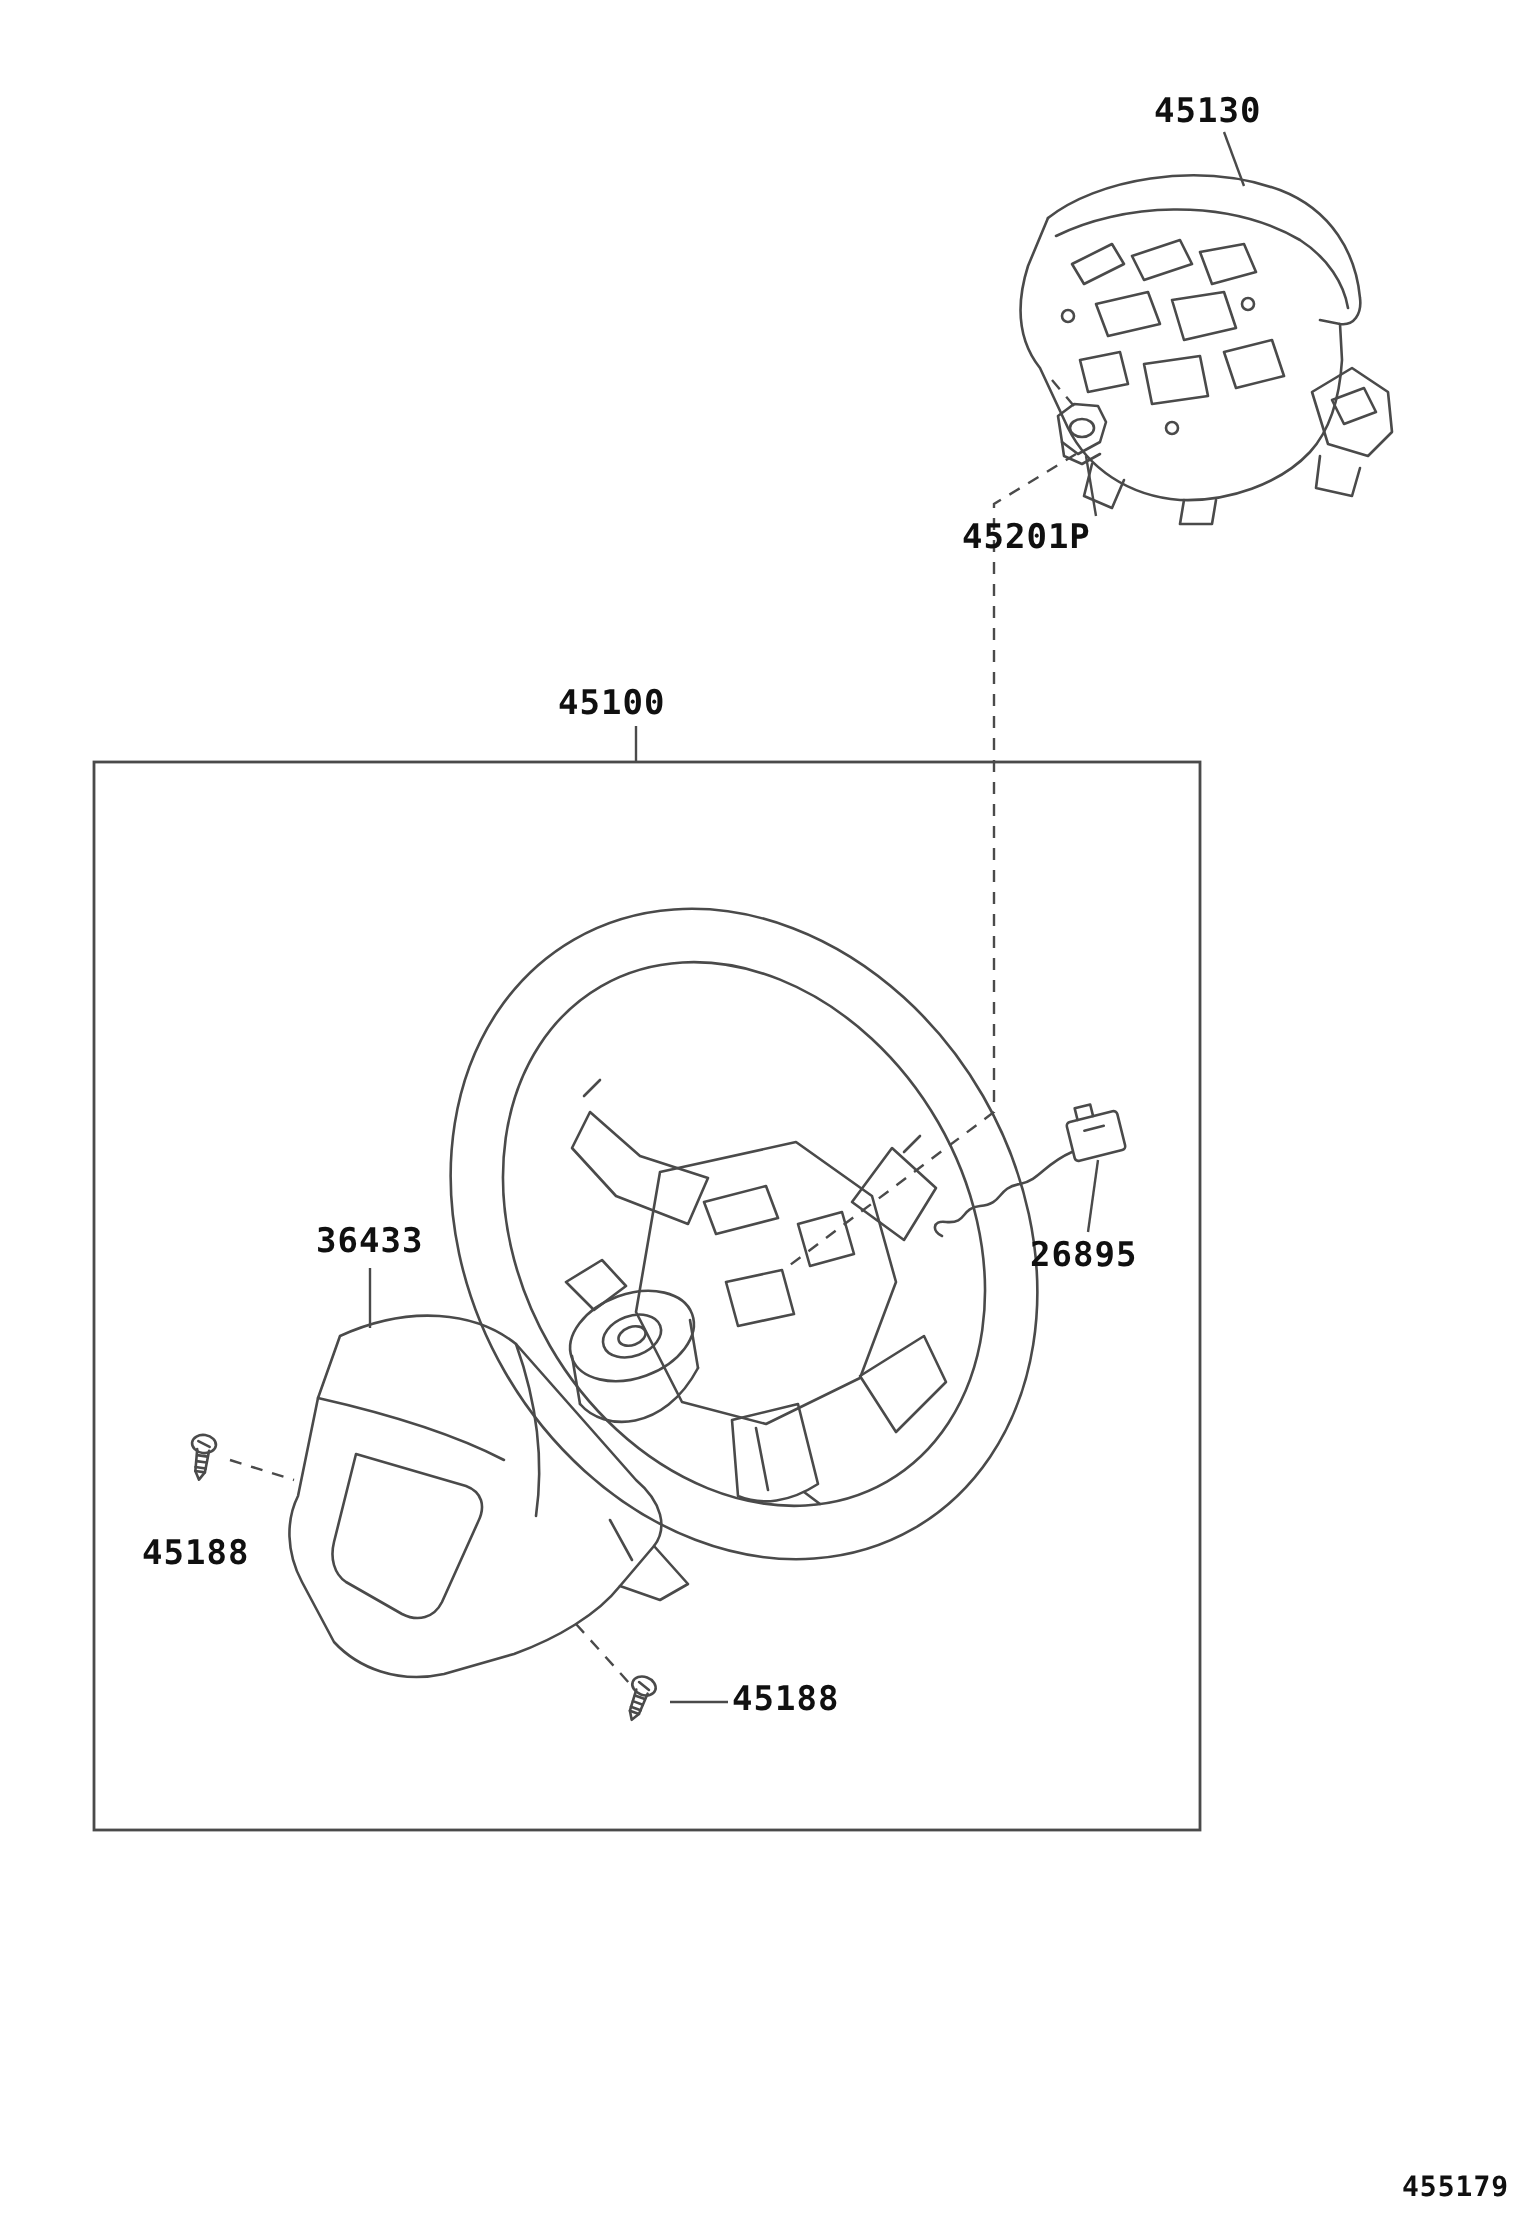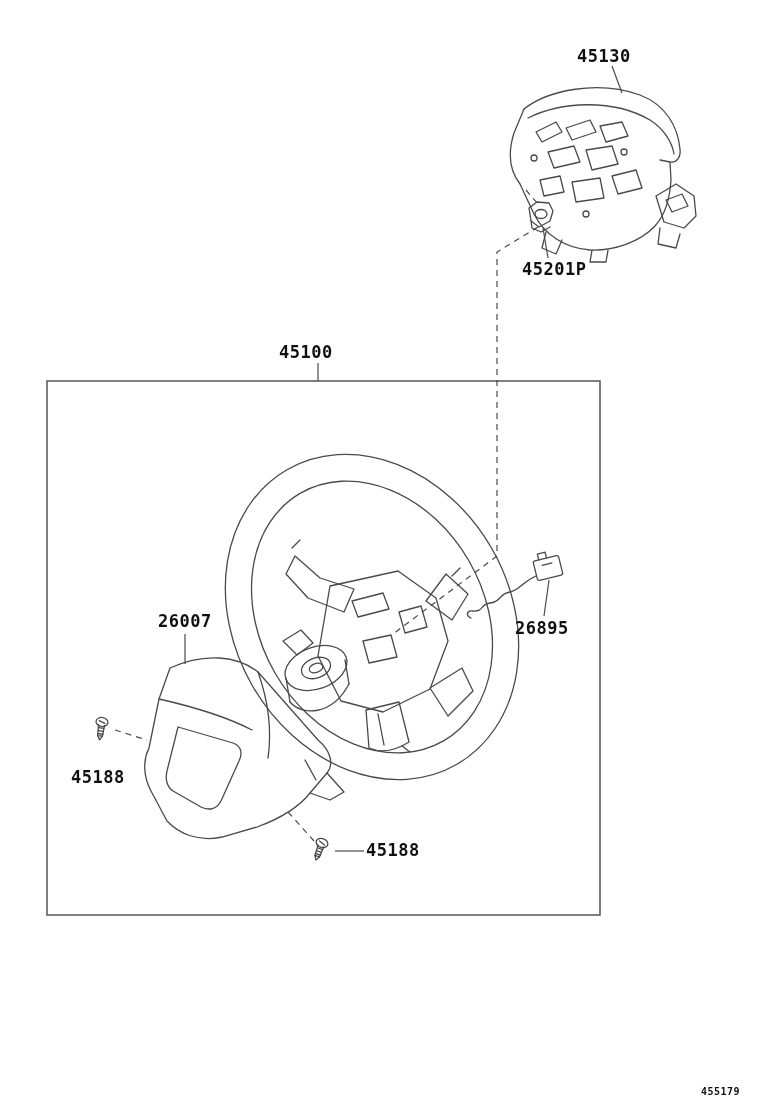--- a/index.html
+++ b/index.html
@@ -6,21 +6,21 @@
   .page{
     position:relative;width:760px;height:1112px;background:var(--bg,#fff);
     overflow:hidden;font-family:"DejaVu Sans Mono","Liberation Mono",monospace;text-decoration:underline;
   }
   .page svg{position:absolute;left:0;top:0;}
   .callout{
     position:absolute;font-weight:700;font-size:17px;letter-spacing:.5px;
     color:var(--label,#101010);white-space:nowrap;line-height:18px;
   }
   .figure-number{
-    position:absolute;left:701px;top:1086px;font-weight:700;font-size:10px;
+    position:absolute;left:701px;top:1086px;font-weight:700;font-size:14px;
     color:var(--label,#101010);letter-spacing:.5px;
   }
   .box{fill:none;stroke:var(--line,#3c3c3c);stroke-width:1.4;}
   .leader path{fill:none;stroke:var(--line,#3c3c3c);stroke-width:1.2;}
   .dashed path{fill:none;stroke:var(--line,#4a4a4a);stroke-width:1.2;stroke-dasharray:6 5;}
   .draw, .draw *{
     fill:none;stroke:var(--line,#4a4a4a);stroke-width:1.3;
     stroke-linecap:round;stroke-linejoin:round;
   }
 </style>
@@ -131,25 +131,25 @@
         <rect x="535" y="558" width="26" height="20" rx="2"></rect>
         <path d="M541 558 L541 552 L549 552 L549 558"></path>
         <path d="M543 564 L553 564"></path>
       </g>
       <path d="M536 576 C522 582 520 590 510 592 C498 594 502 602 490 603 C480 604 484 612 473 611 C466 610 466 616 471 618"></path>
     </g>
   </svg>
 
   <div class="callout" style="left:577px;top:47px">45130</div>
 
-  <div class="callout" style="left:522px;top:260px">45201P</div>
+  <div class="callout" style="left:481px;top:260px">45201P</div>
 
   <div class="callout" style="left:279px;top:343px">45100</div>
 
-  <div class="callout" style="left:158px;top:612px">26007</div>
+  <div class="callout" style="left:158px;top:612px">36433</div>
 
   <div class="callout" style="left:71px;top:768px">45188</div>
 
   <div class="callout" style="left:366px;top:841px">45188</div>
 
   <div class="callout" style="left:515px;top:619px">26895</div>
 
   <div class="figure-number">455179</div>
 </div>
 

